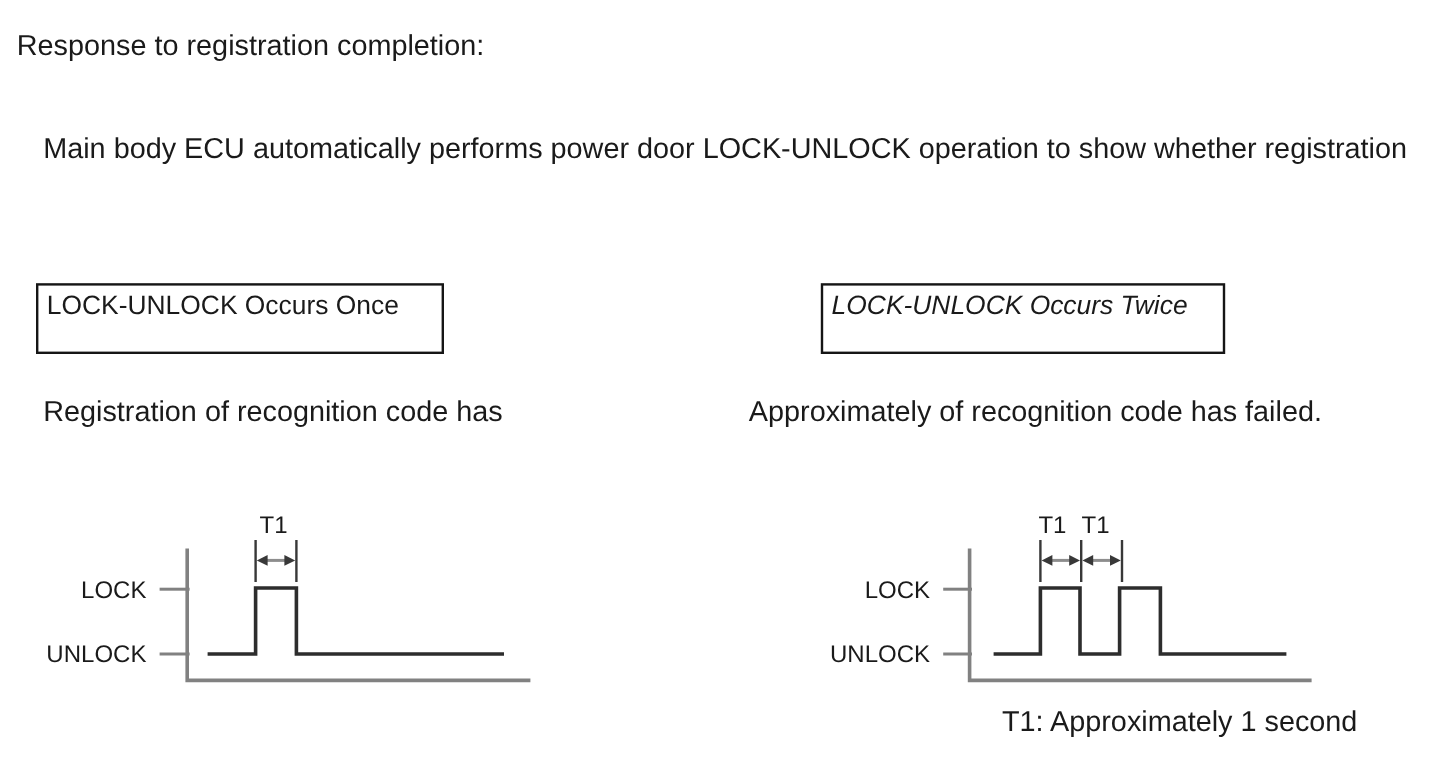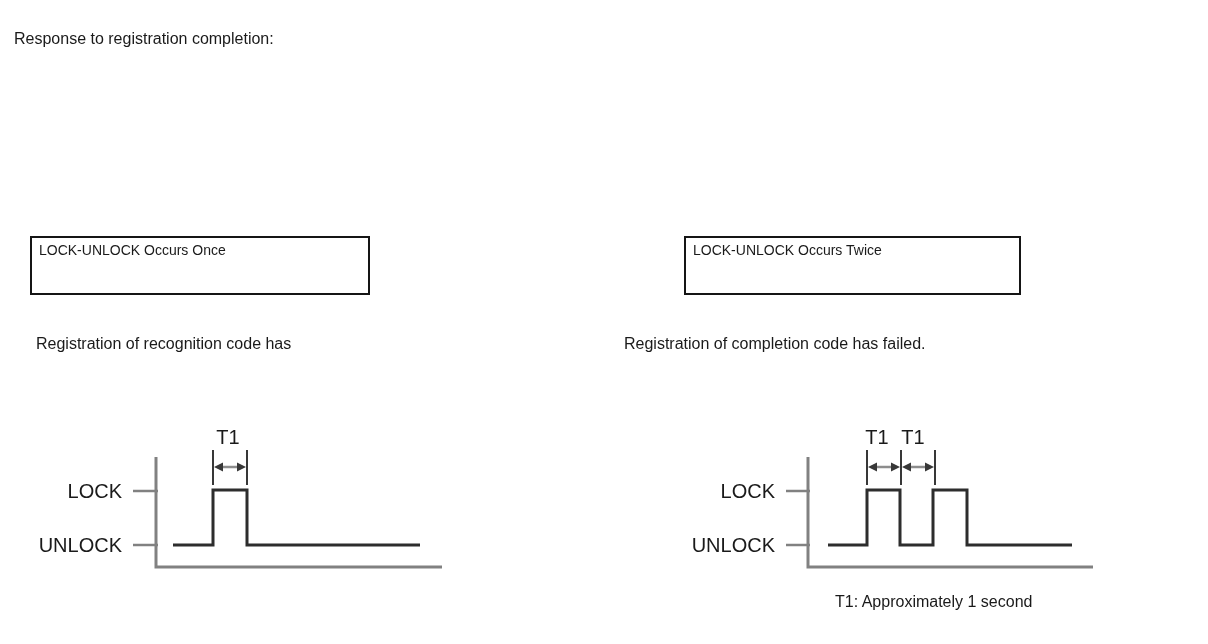--- a/index.html
+++ b/index.html
@@ -5,32 +5,32 @@
   html, body { margin: 0; padding: 0; }
   body {
     width: 1208px; height: 644px;
     background: #ffffff;
     font-family: "Liberation Sans", sans-serif;
     color: #1a1a1a;
     position: relative;
     overflow: hidden;
   }
   .abs { position: absolute; }
-  .txt { font-size: 16px; line-height: 28px; white-space: nowrap; }
+  .txt { font-size: 24px; line-height: 28px; white-space: nowrap; }
   #page-title { left: 14px; top: 25px; }
   #description { left: 36px; top: 111px; }
   .result-box {
     box-sizing: border-box;
     border: 2px solid #151515;
     height: 59px;
     padding: 4px 0 0 7px;
-    font-size: 14px;
+    font-size: 22px;
   }
   #box-once  { left: 30px;  top: 236px; width: 340px; }
-  #box-twice { left: 684px; top: 236px; width: 337px; }
+  #box-twice { left: 684px; top: 236px; width: 337px; font-style: italic; }
   #caption-success { left: 36px;  top: 330px; }
   #caption-failure { left: 624px; top: 330px; }
   #diagram-once  { left: 0px;   top: 415px; }
   #diagram-twice { left: 620px; top: 415px; }
   #footnote { left: 835px; top: 588px; text-align: right; }
   svg text {
     font-family: "Liberation Sans", sans-serif;
     font-size: 20px;
     fill: #1a1a1a;
   }
@@ -40,34 +40,35 @@
   .ext-stroke  { stroke: #383838; stroke-width: 2; fill: none; }
   .arrow-shaft { stroke: #8d8d8d; stroke-width: 2.5; fill: none; }
   .arrow-head  { fill: #383838; stroke: none; }
 </style>
 </head>
 <body>
 
 <div id="page-title" class="abs txt">Response to registration completion:</div>
 
 <div id="description" class="abs">
+  <div class="txt">Main body ECU automatically performs power door LOCK-UNLOCK operation to show whether registration</div>
 </div>
 
 <div id="box-once" class="abs result-box">
   <span>LOCK-UNLOCK Occurs Once</span>
 </div>
 <div id="box-twice" class="abs result-box">
   <span>LOCK-UNLOCK Occurs Twice</span>
 </div>
 
 <div id="caption-success" class="abs">
   <div class="txt">Registration of recognition code has</div>
 </div>
 <div id="caption-failure" class="abs">
-  <div class="txt">Registration of completion code has failed.</div>
+  <div class="txt">Approximately of recognition code has failed.</div>
 </div>
 
 <svg id="diagram-once" class="abs" width="470" height="170" viewBox="0 0 470 170">
 
   <polyline class="axis-stroke" points="156,42 156,152 442,152"></polyline>
 
   <line class="tick-stroke" x1="133" y1="76" x2="158" y2="76"></line>
   <line class="tick-stroke" x1="133" y1="130" x2="158" y2="130"></line>
 
   <text x="122" y="83" text-anchor="end">LOCK</text>

